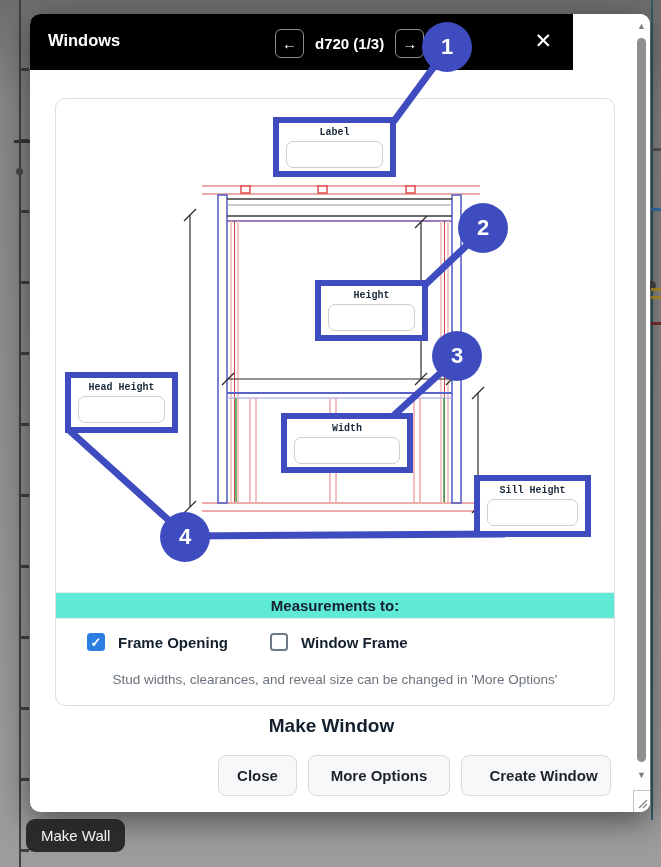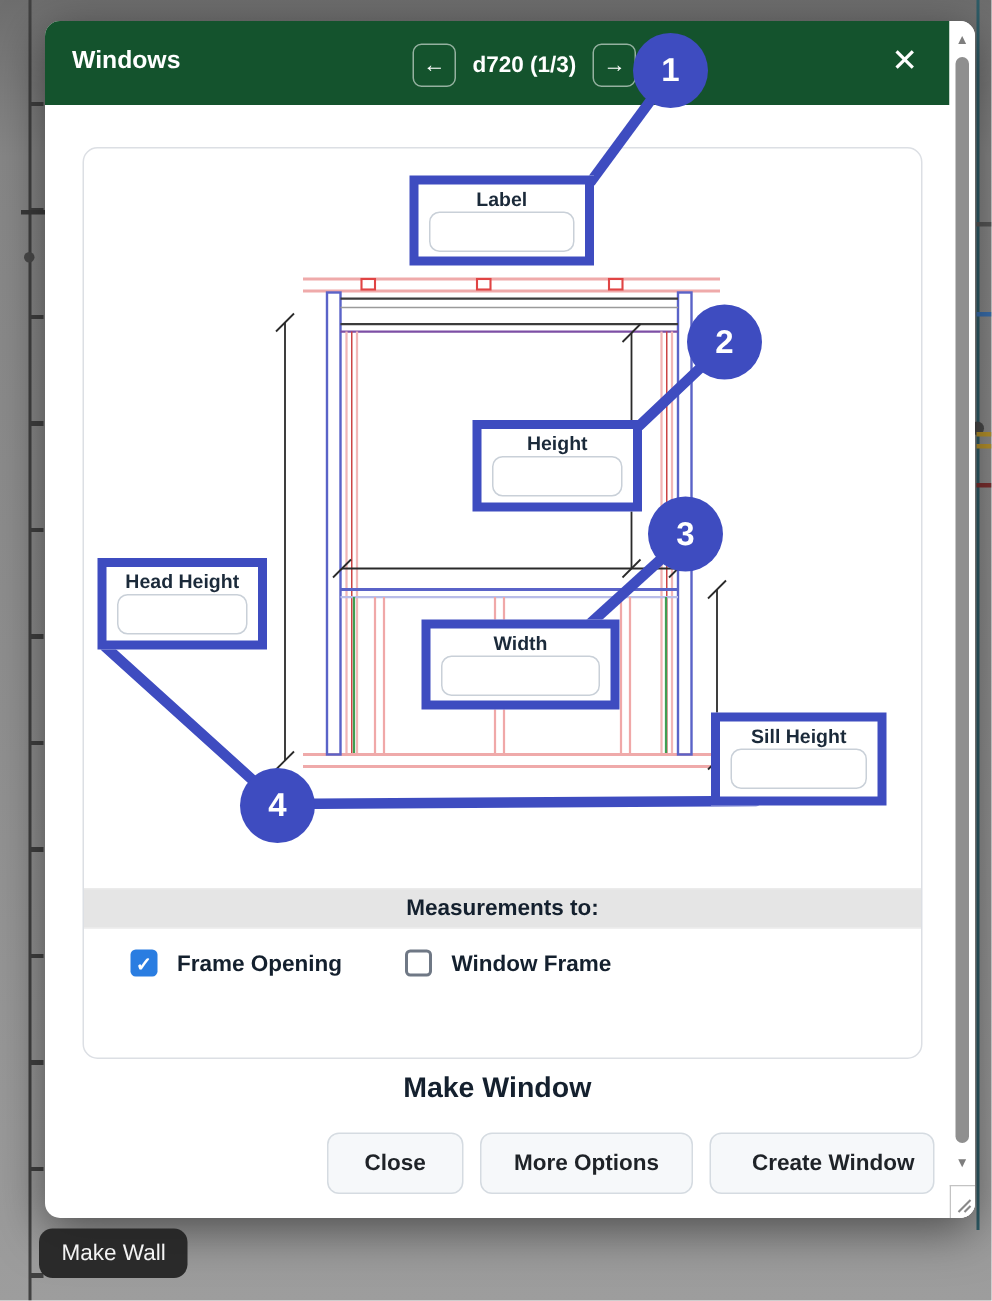--- a/index.html
+++ b/index.html
@@ -15,22 +15,22 @@
   .ruler-major { position:absolute; left:14px; top:140px; width:16px; height:3px; background:#3a3a3a; }
   .ruler-dot { position:absolute; left:16px; top:168px; width:7px; height:7px; border-radius:50%; background:#4a4a4a; }
   .bg-strip { position:absolute; left:648px; top:0; width:13px; height:867px; }
   .bg-vline { position:absolute; left:3px; top:0; width:2px; height:820px; background:#2f5d68; }
   .bg-line { position:absolute; left:3px; right:0; height:3px; }
   .bg-dot { position:absolute; left:-1px; top:281px; width:9px; height:9px; border-radius:50%; background:#4a4a4a; }
 
   
   .modal { position:absolute; left:30px; top:14px; width:620px; height:798px;
     background:#ffffff; border-radius:10px; box-shadow:0 8px 32px rgba(0,0,0,.5); }
-  .modal-header { position:absolute; left:0; top:0; width:603px; height:56px;
-    background:#14532d; border-radius:10px 0 0 0; z-index:1; }
+  .modal-header { position:absolute; left:0; top:0; width:543px; height:56px;
+    background:#000000; border-radius:10px 0 0 0; z-index:1; }
   .modal-title { position:absolute; left:18px; top:17px; color:#fff; font-size:16.5px; font-weight:700; }
   .header-nav { position:absolute; left:245px; top:15px; display:flex; align-items:center; gap:11px; }
   .nav-btn { width:29px; height:29px; border:1px solid rgba(255,255,255,.55); border-radius:6px;
     background:transparent; color:#fff; font-size:15px; display:flex; align-items:center; justify-content:center; cursor:pointer; }
   .pager { color:#fff; font-size:15px; font-weight:700; }
   .close-btn { position:absolute; right:21px; top:16px; color:#fff; font-size:21px; font-weight:400; cursor:pointer; line-height:1; }
 
   
   .sb-col { position:absolute; left:603px; top:0; width:17px; height:798px; background:#fff;
     border-radius:0 10px 10px 0; z-index:4; }
@@ -42,58 +42,58 @@
   
   .card { position:absolute; left:25px; top:84px; width:560px; height:608px;
     border:1px solid #dcdfe4; border-radius:10px; background:#fff; z-index:1; }
 
   
   .diagram-svg { position:absolute; left:0; top:0; width:620px; height:798px; z-index:2; pointer-events:none; }
 
   
   .fieldbox { position:absolute; border:6px solid #3e4cc0; background:#fff; z-index:3;
     display:flex; flex-direction:column; align-items:center; padding:1px 7px 0 7px; }
-  .fieldbox .ftitle { font-size:13px; font-weight:700; color:#1b2a3a; line-height:17px; }
+  .fieldbox .ftitle { font-size:10px; font-weight:700; color:#1b2a3a; line-height:17px;font-family:Liberation Mono, monospace; }
   .fieldbox input { width:100%; height:27px; border:1px solid #c9d0d8; border-radius:7px; background:#fff; outline:none; font-size:13px; padding:0 6px; }
   .fb-label { left:243px; top:103px; width:123px; height:60px; }
   .fb-height { left:285px; top:266px; width:113px; height:61px; }
   .fb-width { left:251px; top:399px; width:132px; height:60px; }
   .fb-head { left:35px;  top:358px; width:113px; height:61px; }
   .fb-sill { left:444px; top:461px; width:117px; height:62px; }
 
   
   .callout { position:absolute; width:50px; height:50px; border-radius:50%; background:#3e4cc0;
     color:#fff; font-size:22px; font-weight:700; display:flex; align-items:center; justify-content:center; z-index:5; }
   .c1 { left:392px; top:8px; }
   .c2 { left:428px; top:189px; }
   .c3 { left:402px; top:317px; }
   .c4 { left:130px; top:498px; }
 
   
-  .meas-bar { position:absolute; left:26px; top:578px; width:558px; height:27px; background:#e5e5e5;
+  .meas-bar { position:absolute; left:26px; top:578px; width:558px; height:27px; background:#5eead4;
     border-top:1px solid #ebebeb; border-bottom:1px solid #ebebeb;
     display:flex; align-items:center; justify-content:center; z-index:3;
     font-size:15px; font-weight:700; color:#14202e; }
   .meas-row { position:absolute; left:57px; top:619px; display:flex; align-items:center; gap:42px; z-index:3; }
   .chk-item { display:flex; align-items:center; gap:13px; }
   .chk { width:18px; height:18px; border-radius:3.5px; display:flex; align-items:center; justify-content:center; cursor:pointer; }
   .chk.checked { background:#2a7de1; color:#fff; font-size:13px; font-weight:700; }
   .chk.unchecked { background:#fff; border:2px solid #6f7885; color:transparent; }
   .chk-label { font-size:15px; font-weight:700; color:#14202e; }
   .meas-note { position:absolute; left:26px; top:658px; width:558px; text-align:center;
     font-size:13.5px; color:#6a737d; z-index:3; }
 
   
   .footer-title { position:absolute; left:0; top:701px; width:603px; text-align:center;
     font-size:19px; font-weight:700; color:#14202e; z-index:3; }
   .btn-row { position:absolute; left:188px; top:741px; display:flex; gap:11px; z-index:3; }
   .btn { height:41px; background:#f6f8fa; border:1px solid #d5dbe1; border-radius:8px;
     font-family:"Liberation Sans",sans-serif; font-size:15px; font-weight:700; color:#1f2328;
     display:flex; align-items:center; justify-content:center; cursor:pointer; }
-  .btn-close { width:91px; }
+  .btn-close { width:79px; }
   .btn-more { width:142px; }
   .btn-create { width:150px;padding-left:15px; }
 
   
   .make-wall { position:absolute; left:26px; top:819px; height:33px; padding:0 15px;
     background:rgba(35,35,35,.94); border-radius:9px; color:#f3f3f3; font-size:15px;
     display:flex; align-items:center; z-index:6; cursor:pointer; }
 </style>
 </head>
 <body>
@@ -234,20 +234,21 @@
   <div class="meas-row">
     <span class="chk-item">
       <span class="chk checked">✓</span>
       <span class="chk-label">Frame Opening</span>
     </span>
     <span class="chk-item">
       <span class="chk unchecked"></span>
       <span class="chk-label">Window Frame</span>
     </span>
   </div>
+  <div class="meas-note">Stud widths, clearances, and reveal size can be changed in 'More Options'</div>
 
   <div class="footer-title">Make Window</div>
   <div class="btn-row">
     <button class="btn btn-close">Close</button>
     <button class="btn btn-more">More Options</button>
     <button class="btn btn-create">Create Window</button>
   </div>
 </div>
 
 <div class="make-wall">Make Wall</div>

